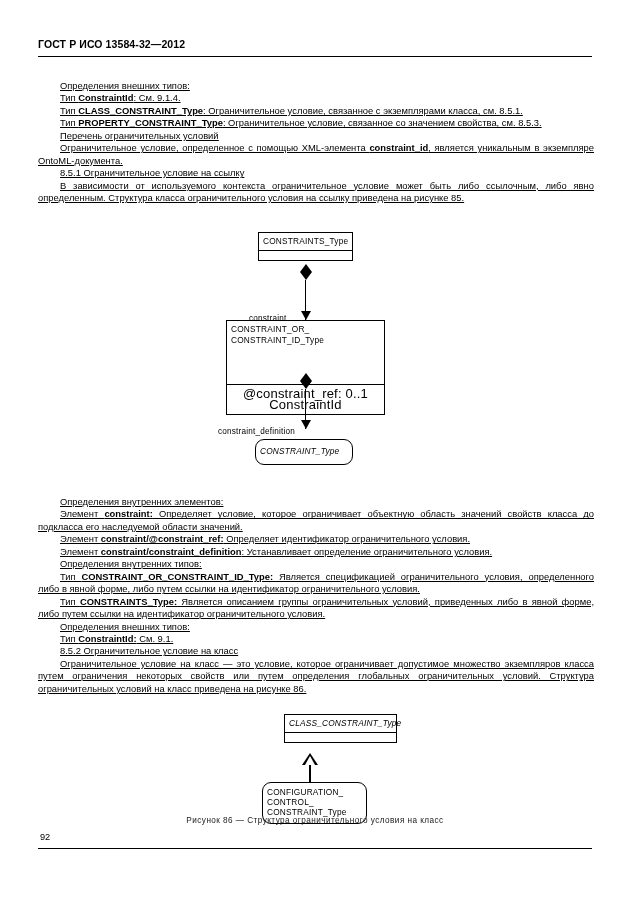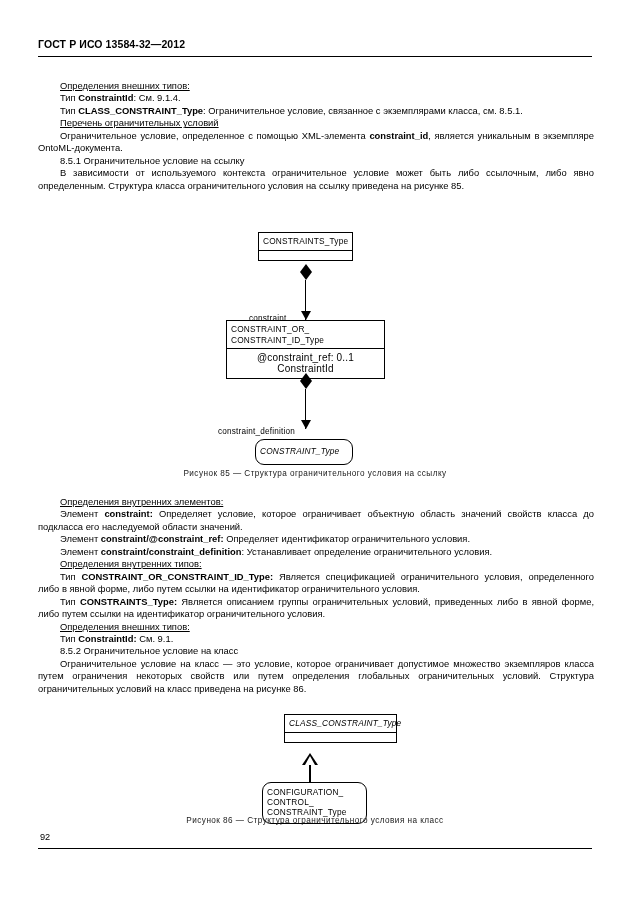--- a/index.html
+++ b/index.html
@@ -15,20 +15,21 @@
   .doc-header{
     position:absolute;left:38px;top:38px;
     font-size:10.5px;font-weight:bold;letter-spacing:.1px;
   }
 
   
   .content{position:absolute;left:38px;top:78px;width:556px;}
   p.para{
     margin:0;font-size:9.4px;line-height:12.45px;text-align:justify;
     text-justify:inter-word;
+    text-decoration:underline;
   }
   p.para + p.para{margin-top:0;}
   .ind{display:inline-block;width:22px;}
   .u{text-decoration:underline;}
   b{font-weight:bold;}
 
   
   .figure{position:absolute;left:0;width:630px;}
   .fig-cap{
     width:630px;text-align:center;font-size:8.2px;letter-spacing:.45px;
@@ -37,22 +38,22 @@
 
   
   .umlbox{position:absolute;border:1.3px solid #000;background:#fff;box-sizing:border-box;}
   .uml-title{
     font-size:8.3px;text-align:left;line-height:10.5px;
     padding:3px 4px 3px;box-sizing:border-box;letter-spacing:.2px;
   }
   .uml-title.italic{font-style:italic;}
   .uml-sep{border-top:1.3px solid #000;}
   .uml-attr{
-    font-size:10px;text-align:center;line-height:10.5px;
-    padding:4px 4px;box-sizing:border-box;letter-spacing:.2px;
+    font-size:13px;text-align:center;line-height:10.5px;
+    padding:4px 4px;box-sizing:border-box;letter-spacing:.2px;margin-top:36px;
   }
   .uml-empty{height:9px;}
   .rounded{border-radius:9px;}
 
   
   .vline{position:absolute;width:1.6px;background:#000;}
   .diamond{
     position:absolute;width:0;height:0;
     border-left:6px solid transparent;border-right:6px solid transparent;
     border-top:8px solid #000;
@@ -88,20 +89,21 @@
 
 <div class="page">
 
   <div class="doc-header">ГОСТ Р ИСО 13584-32—2012</div>
   <div class="hdr-rule"></div>
 
   <div class="content" style="top:80px;">
     <p class="para"><span class="ind"></span><span class="u">Определения внешних типов:</span></p>
     <p class="para"><span class="ind"></span>Тип <b>ConstraintId</b>: См. 9.1.4.</p>
     <p class="para"><span class="ind"></span>Тип <b>CLASS_CONSTRAINT_Type</b>: Ограничительное условие, связанное с экземплярами класса, см. 8.5.1.</p>
+    <p class="para"><span class="ind"></span>Тип <b>PROPERTY_CONSTRAINT_Type</b>: Ограничительное условие, связанное со значением свойства, см.&nbsp;8.5.3.</p>
     <p class="para"><span class="ind"></span><span class="u">Перечень ограничительных условий</span></p>
     <p class="para"><span class="ind"></span>Ограничительное условие, определенное с помощью XML-элемента <b>constraint_id</b>, является уникальным в экземпляре OntoML-документа.</p>
     <p class="para"><span class="ind"></span>8.5.1 Ограничительное условие на ссылку</p>
     <p class="para"><span class="ind"></span>В зависимости от используемого контекста ограничительное условие может быть либо ссылочным, либо явно определенным. Структура класса ограничительного условия на ссылку приведена на рисунке 85.</p>
   </div>
 
   <div class="figure" style="top:228px;height:250px;">
 
     <div class="umlbox" style="left:258px;top:4px;width:95px;">
       <div class="uml-title">CONSTRAINTS_Type</div>
@@ -125,21 +127,20 @@
     <div class="diamond" style="left:299.5px;top:153px;"></div>
     <div class="vline" style="left:304.7px;top:161px;height:40px;"></div>
     <div class="arrowhead" style="left:300.5px;top:192px;"></div>
     <div class="edge-label" style="left:218px;top:163px;">constraint_definition</div>
     <div class="edge-label" style="left:270px;top:182px;">0..1</div>
 
     <div class="umlbox rounded" style="left:255px;top:211px;width:98px;">
       <div class="uml-title italic" style="padding:6px 4px 7px;">CONSTRAINT_Type</div>
     </div>
 
-    <div class="fig-cap" style="position:absolute;left:0;top:241px;">Рисунок 85 — Структура ограничительного условия на ссылку</div>
   </div>
 
   <div class="content" style="top:496px;">
     <p class="para"><span class="ind"></span><span class="u">Определения внутренних элементов:</span></p>
     <p class="para"><span class="ind"></span>Элемент <b>constraint:</b> Определяет условие, которое ограничивает объектную область значений свойств класса до подкласса его наследуемой области значений.</p>
     <p class="para"><span class="ind"></span>Элемент <b>constraint/@constraint_ref:</b> Определяет идентификатор ограничительного условия.</p>
     <p class="para"><span class="ind"></span>Элемент <b>constraint/constraint_definition</b>: Устанавливает определение ограничительного условия.</p>
     <p class="para"><span class="ind"></span><span class="u">Определения внутренних типов:</span></p>
     <p class="para"><span class="ind"></span>Тип <b>CONSTRAINT_OR_CONSTRAINT_ID_Type:</b> Является спецификацией ограничительного условия, определенного либо в явной форме, либо путем ссылки на идентификатор ограничительного условия.</p>
     <p class="para"><span class="ind"></span>Тип <b>CONSTRAINTS_Type:</b> Является описанием группы ограничительных условий, приведенных либо в явной форме, либо путем ссылки на идентификатор ограничительного условия.</p>

